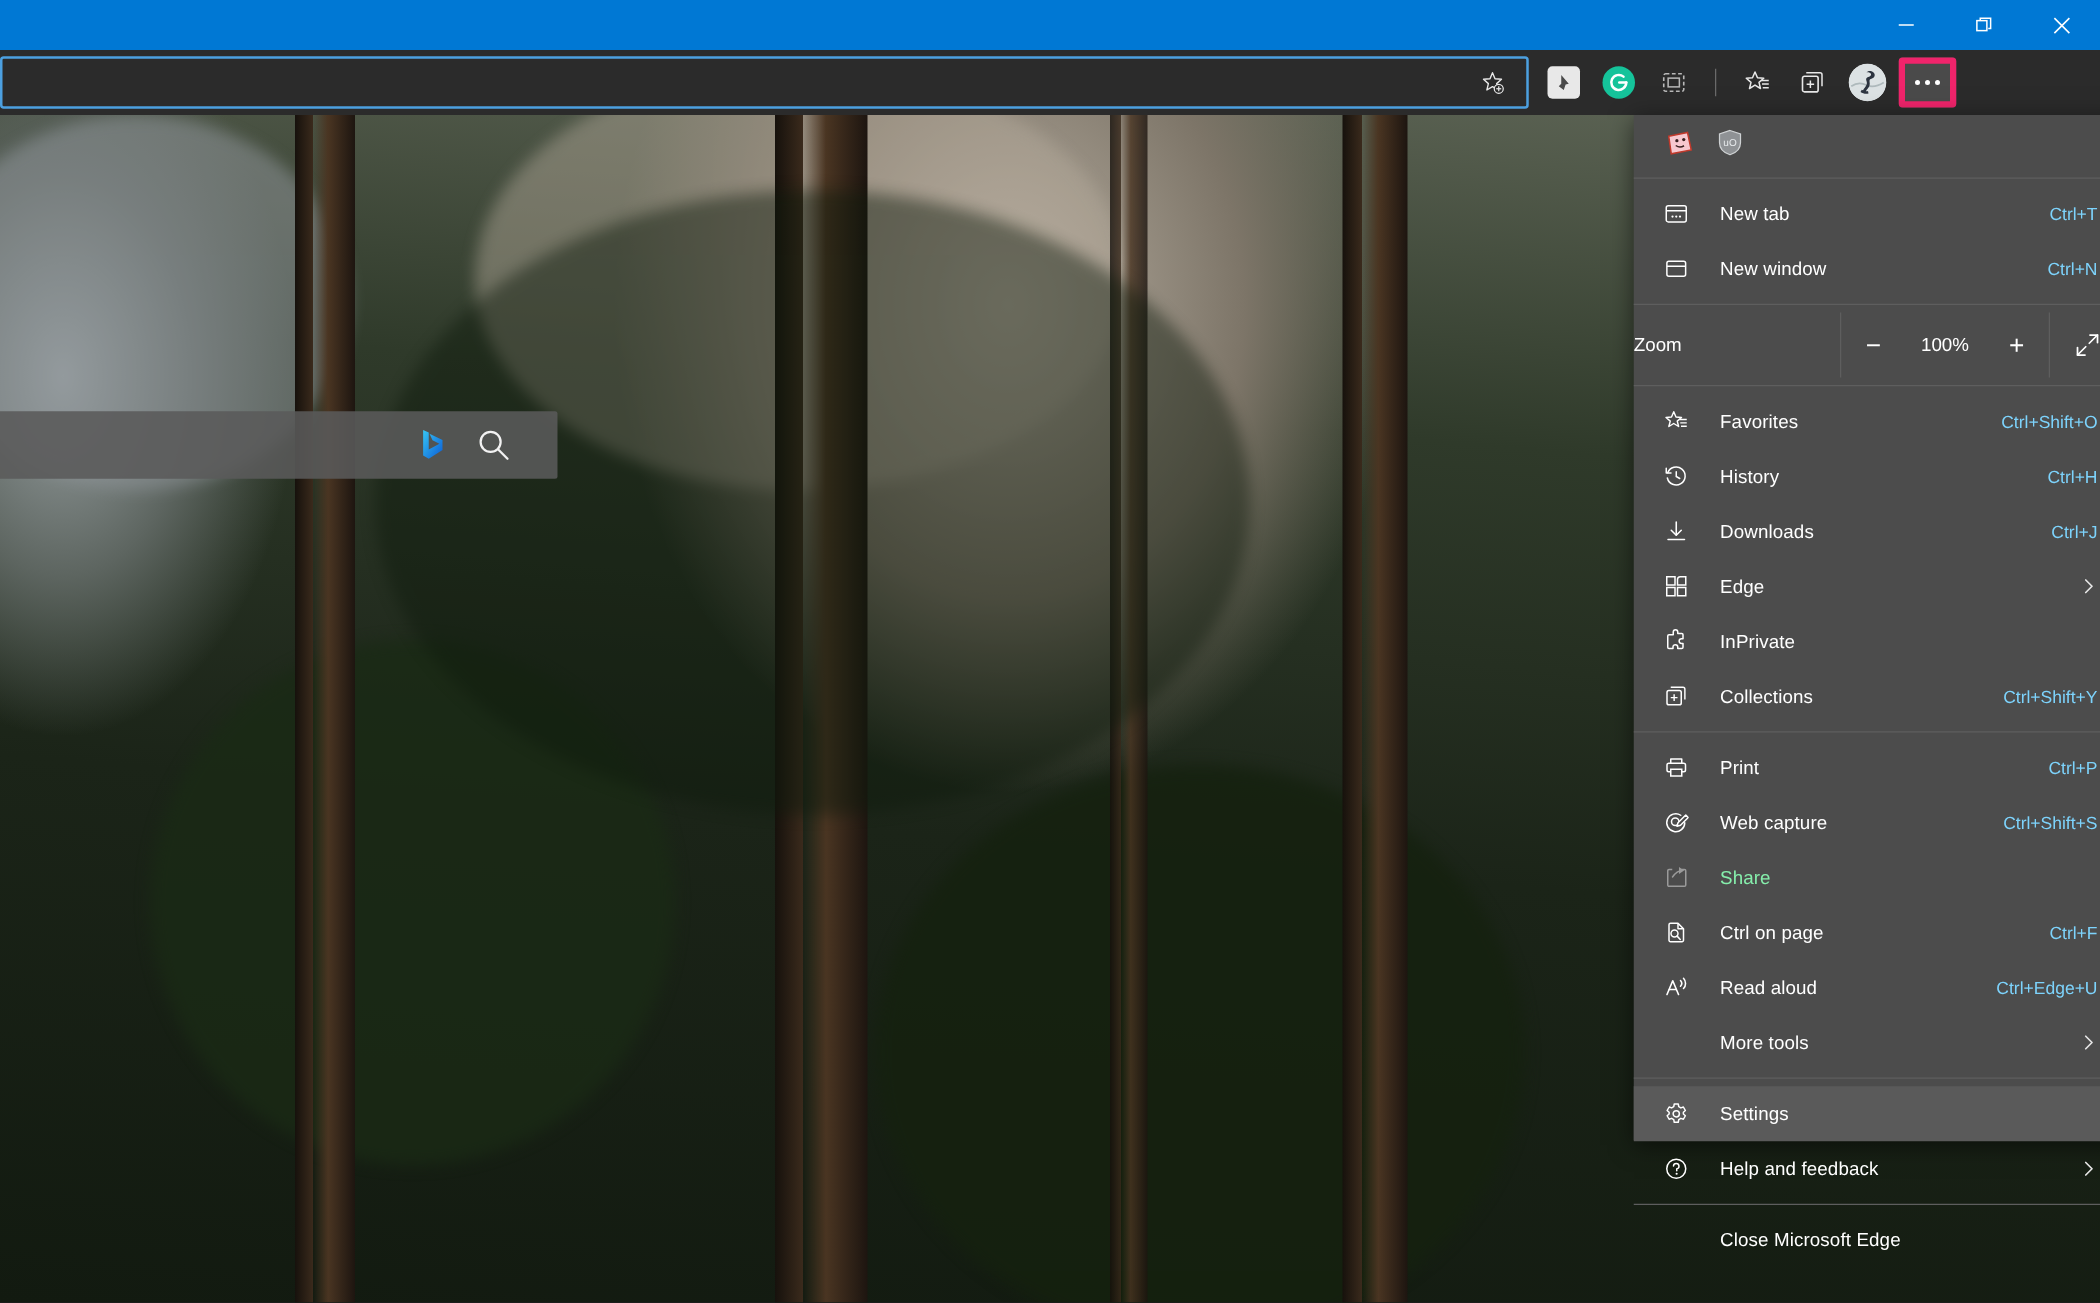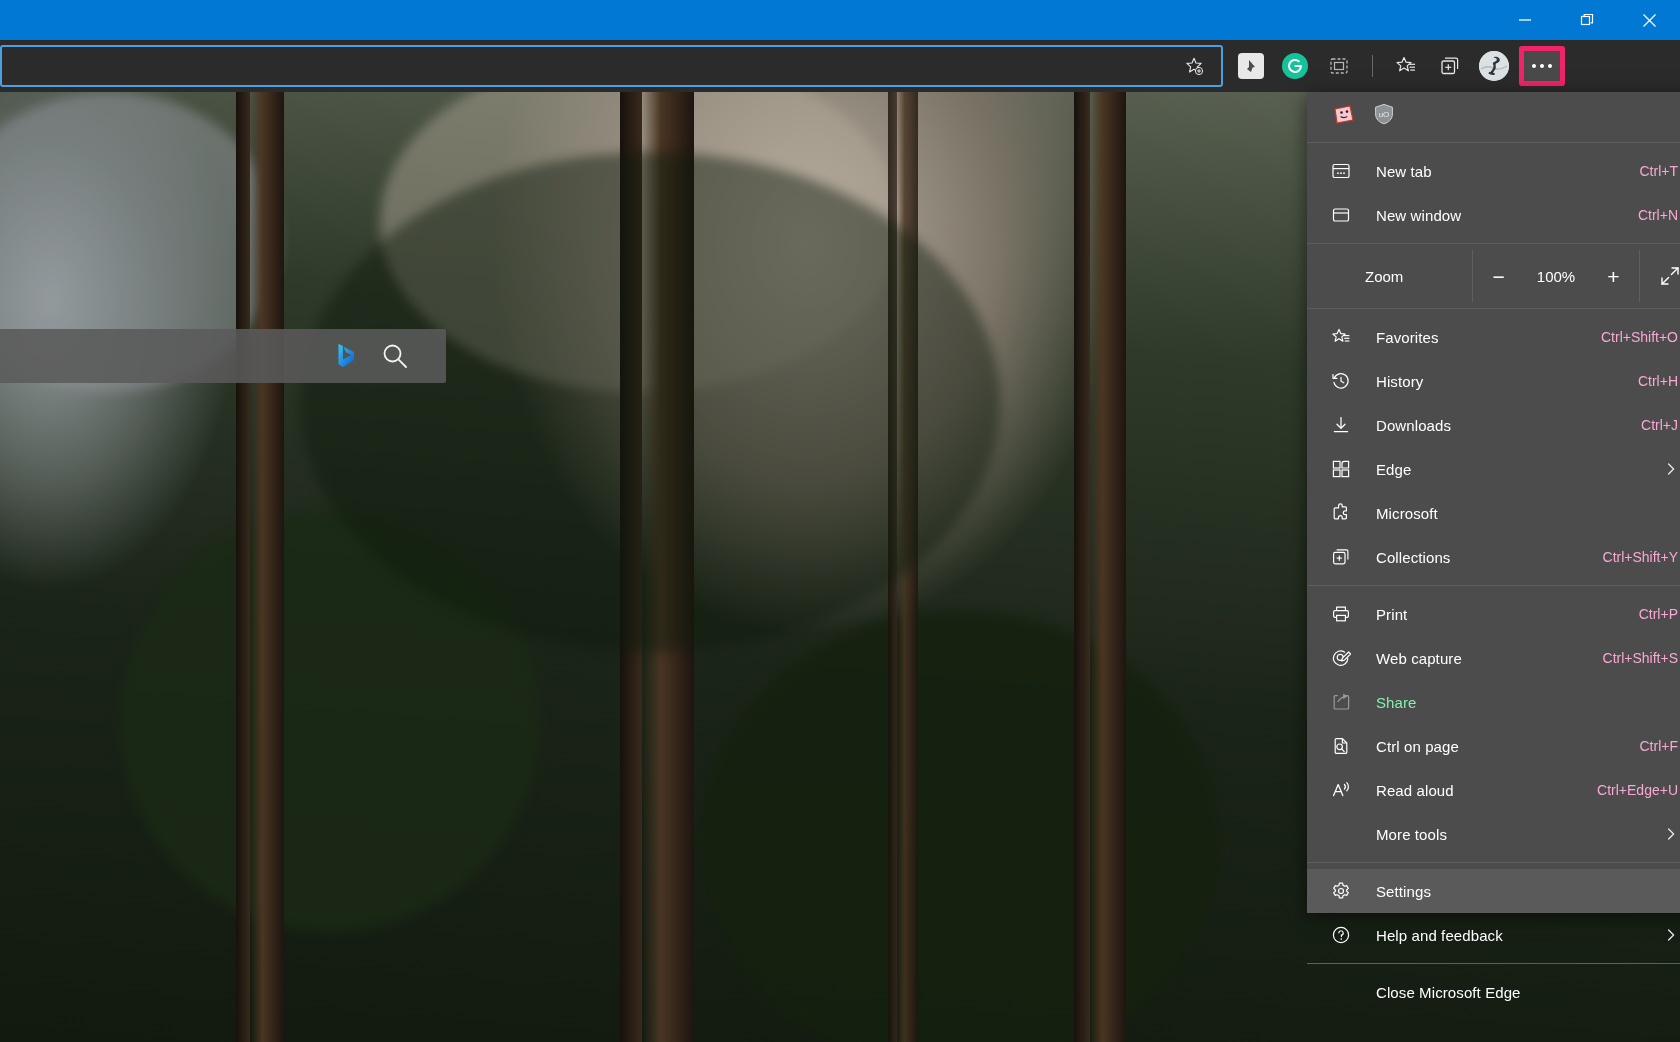--- a/index.html
+++ b/index.html
@@ -141,29 +141,29 @@
     position: relative;
   }
   .mi.active { background: #5a5a5a; }
   .mi.disabled { color: #86efac; }
   .mi-icon {
     width: 34px; flex: none; display: flex; align-items: center;
     color: inherit;
   }
   .mi-icon.empty { width: 34px; }
   .mi-label { flex: 1; letter-spacing: .1px; }
-  .mi-accel { color: #f9a8d4; font-size: 14px; }
+  .mi-accel { color: #7dd3fc; font-size: 14px; }
   .mi.disabled .mi-accel { color: #9a9a9a; }
   .chev { width: 18px; display: flex; justify-content: flex-end; color: #e4e4e4; }
   .sep { height: 1px; background: #5e5e5e; margin: 6px 0; }
 
   
   .zoomrow { height: 52px; display: flex; align-items: stretch; }
   .zoom-label {
-    flex: 1; display: flex; align-items: center; padding-left: 58px;
+    flex: 1; display: flex; align-items: center; 
   }
   .zoom-ctl {
     width: 168px; display: flex; align-items: center; justify-content: space-around;
     border-left: 1px solid #5e5e5e; border-right: 1px solid #5e5e5e;
   }
   .zoom-btn {
     width: 34px; height: 34px; border-radius: 3px;
     display: flex; align-items: center; justify-content: center;
     color: #fff; font-size: 21px; line-height: 1;
   }
@@ -419,21 +419,21 @@
           </svg>
       </span>
     </div>
 
     <div class="mi">
       <span class="mi-icon">
         <svg width="20" height="20" viewBox="0 0 20 20">
           <path d="M7.6 2.6 a1.8 1.8 0 0 1 3.6 0 v1.2 h3.2 a1 1 0 0 1 1 1 v3.1 h-1.2 a1.9 1.9 0 0 0 0 3.8 h1.2 v3.1 a1 1 0 0 1 -1 1 h-3.2 v-1.2 a1.9 1.9 0 0 0 -3.8 0 v1.2 H4.2 a1 1 0 0 1 -1 -1 V5.8 a1 1 0 0 1 1 -1 h3.4 z" fill="none" stroke="#fff" stroke-width="1.2" stroke-linejoin="round"></path>
         </svg>
       </span>
-      <span class="mi-label">Microsoft</span>
+      <span class="mi-label">InPrivate</span>
       <span class="mi-accel"></span>
     </div>
 
     <div class="mi">
       <span class="mi-icon">
         <svg width="20" height="20" viewBox="0 0 20 20">
           <path d="M5.6 2.8 H15.4 A1.5 1.5 0 0 1 16.9 4.3 V12.6" fill="none" stroke="#fff" stroke-width="1.15"></path>
           <rect x="2.6" y="5.4" width="11.4" height="11.4" rx="1.5" fill="none" stroke="#fff" stroke-width="1.2"></rect>
           <line x1="8.3" y1="8.4" x2="8.3" y2="13.8" stroke="#fff" stroke-width="1.15"></line>
           <line x1="5.6" y1="11.1" x2="11" y2="11.1" stroke="#fff" stroke-width="1.15"></line>

